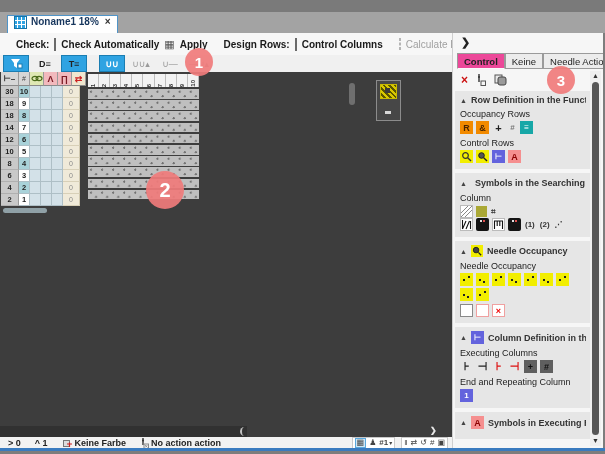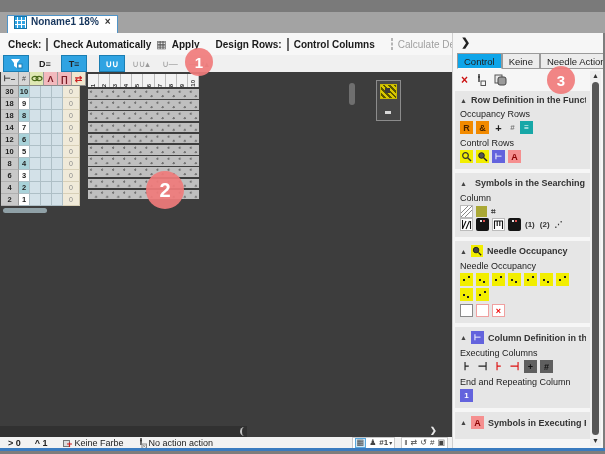--- a/index.html
+++ b/index.html
@@ -4,21 +4,21 @@
 <style>
   html,body{margin:0;padding:0}
   #root{position:relative;width:605px;height:454px;background:#7d7d7d;font-family:"Liberation Sans",sans-serif;overflow:hidden;user-select:none}
   .titlebar{position:absolute;left:0;top:0;width:605px;height:12px;background:#7a7a7a;border-bottom:1px solid #8f8f8f}
   .tabbar{position:absolute;left:0;top:12px;width:605px;height:21px;background:#a3a3a3}
   .tab{position:absolute;left:7px;top:3px;height:17px;background:#fff;border:1px solid #4f94c8;display:flex;align-items:flex-start;padding:0 6px;gap:4px}
   .tabicon{width:11px;height:11px;background:#2fa3e2;border:1px solid #1273a8;background-image:linear-gradient(#fff 1px,transparent 1px),linear-gradient(90deg,#fff 1px,transparent 1px);background-size:4px 4px;background-position:2px 3px}
   .tabtitle{font-size:10px;font-weight:bold;color:#17365d;white-space:nowrap}
   .tabclose{font-size:10px;font-weight:bold;color:#333;margin-left:2px;cursor:pointer}
   
-  .toolbar1{position:absolute;left:0;top:33px;width:452px;height:22px;background:#f7f7f7;border-bottom:1px solid #dcdcdc;display:flex;align-items:center;padding-left:8px;gap:5px;font-size:10px;color:#1a1a1a;white-space:nowrap}
+  .toolbar1{position:absolute;left:0;top:33px;width:452px;height:22px;background:#f7f7f7;border-bottom:1px solid #dcdcdc;display:flex;align-items:center;padding-left:16px;gap:5px;font-size:10px;color:#1a1a1a;white-space:nowrap}
   .lbl{font-weight:600}
   .cb{width:11px;height:11px;border:1px solid #6a6a6a;background:#fff;display:inline-block}
   .sep{width:1px;height:14px;background:#c9c9c9;margin:0 3px}
   .ticon{font-size:11px;color:#555;line-height:1}
   .dashed-ic{width:10px;height:10px;border:1px dashed #b5b5b5;display:inline-block}
   .gray{color:#a0a0a0}
   
   .toolbar2{position:absolute;left:0;top:55px;width:452px;height:17px;background:#f0f0f0;display:flex;align-items:center;padding-left:3px;gap:3px}
   .t2{height:15px;min-width:20px;display:inline-flex;align-items:center;justify-content:center;font-size:9px;font-weight:bold;color:#222;background:#f0f0f0;border:1px solid transparent;padding:0 2px;letter-spacing:0}
   .t2.active{background:#2fa3e2;border-color:#1a7db2}
@@ -56,32 +56,32 @@
   .nav-zoom{position:absolute;left:3px;top:3px;width:15px;height:13px;background:repeating-linear-gradient(45deg,#d8c800 0 2px,#5a5400 2px 4px);border:1px solid #c8ba00}
   .nav-zoom::after{content:"";position:absolute;left:4px;top:3px;width:5px;height:5px;background:#3a3a3a}
   .nav-dash{position:absolute;left:8px;bottom:6px;width:6px;height:3px;background:#d8d8d8}
   .pill{position:absolute;left:349px;top:11px;width:6px;height:22px;background:#6f6f6f;border-radius:3px}
   .hstrip{position:absolute;left:0;bottom:0;width:247px;height:11px;background:#313131}
   .hcap{position:absolute;left:240px;bottom:1px;width:7px;height:9px;border-left:2px solid #c3c3c3;border-radius:50%}
   .canvas-chev{position:absolute;left:430px;bottom:2px;color:#e8e8e8;font-size:8px;font-weight:bold}
   
   .statusbar{position:absolute;left:0;top:437px;width:452px;height:12px;background:#f2f2f2;display:flex;align-items:center;font-size:9px;color:#222;padding-left:8px;box-sizing:border-box}
   .sb-t{margin-right:14px;font-weight:600;white-space:nowrap}
-  .sb-ic{display:inline-flex;align-items:center;gap:2px;margin-right:14px;font-weight:400;white-space:nowrap}
+  .sb-ic{display:inline-flex;align-items:center;gap:2px;margin-right:14px;font-weight:700;white-space:nowrap}
   .sb-ic svg{display:block}
   .sb-group{display:flex;align-items:center;background:#fff;border:1px solid #c9c9c9;height:11px;padding:0 2px;gap:3px;margin-left:6px}
   .sb-chip{font-size:8px;color:#444;line-height:1;display:inline-flex;align-items:center}
   .sb-chip.sel{background:#cfe8f7;border:1px solid #5aa7dc;padding:0 1px}
   .sb-right{margin-left:auto;display:flex;align-items:center;margin-right:4px}
   
   .rightpanel{position:absolute;left:452px;top:33px;width:150px;height:415px;background:#f6f6f6;border-left:1px solid #cfcfcf;overflow:hidden}
   .pexpand{position:absolute;left:8px;top:3px;font-size:11px;font-weight:bold;color:#222;cursor:pointer}
   .ptabs{position:absolute;left:4px;top:20px;display:flex;height:16px;font-size:9.5px;color:#222}
   .ptab{padding:0 6px;display:flex;align-items:center;border:1px solid #9a9a9a;background:#ececec;white-space:nowrap}
-  .ptab.active{background:#0ea5e9;border-bottom-color:#fbfbfb;font-weight:normal}
+  .ptab.active{background:#ec4899;border-bottom-color:#fbfbfb;font-weight:bold}
   .picons{position:absolute;left:8px;top:40px;display:flex;align-items:center;gap:8px;height:14px}
   .px{color:#cc1111;font-weight:bold;font-size:12px;line-height:1}
   .picons svg{display:block}
   .cards{position:absolute;left:2px;top:58px;width:136px;bottom:0;overflow:hidden;display:flex;flex-direction:column;gap:4px}
   .card{background:#e6e6e6;padding:4px 5px 6px 5px}
   .card-h{display:flex;align-items:center;gap:4px;font-size:9px;font-weight:bold;color:#333;white-space:nowrap;overflow:hidden;margin-bottom:4px}
   .tri{font-size:7px;color:#444}
   .card-lbl{font-size:9px;color:#222;margin:4px 0 2px 0;white-space:nowrap}
   .chips{display:flex;align-items:center;flex-wrap:wrap;row-gap:2px}
   .chip{width:13px;height:13px;margin-right:3px;display:inline-flex;align-items:center;justify-content:center;font-size:9px;font-weight:bold;color:#222;box-sizing:border-box;flex:0 0 auto}

